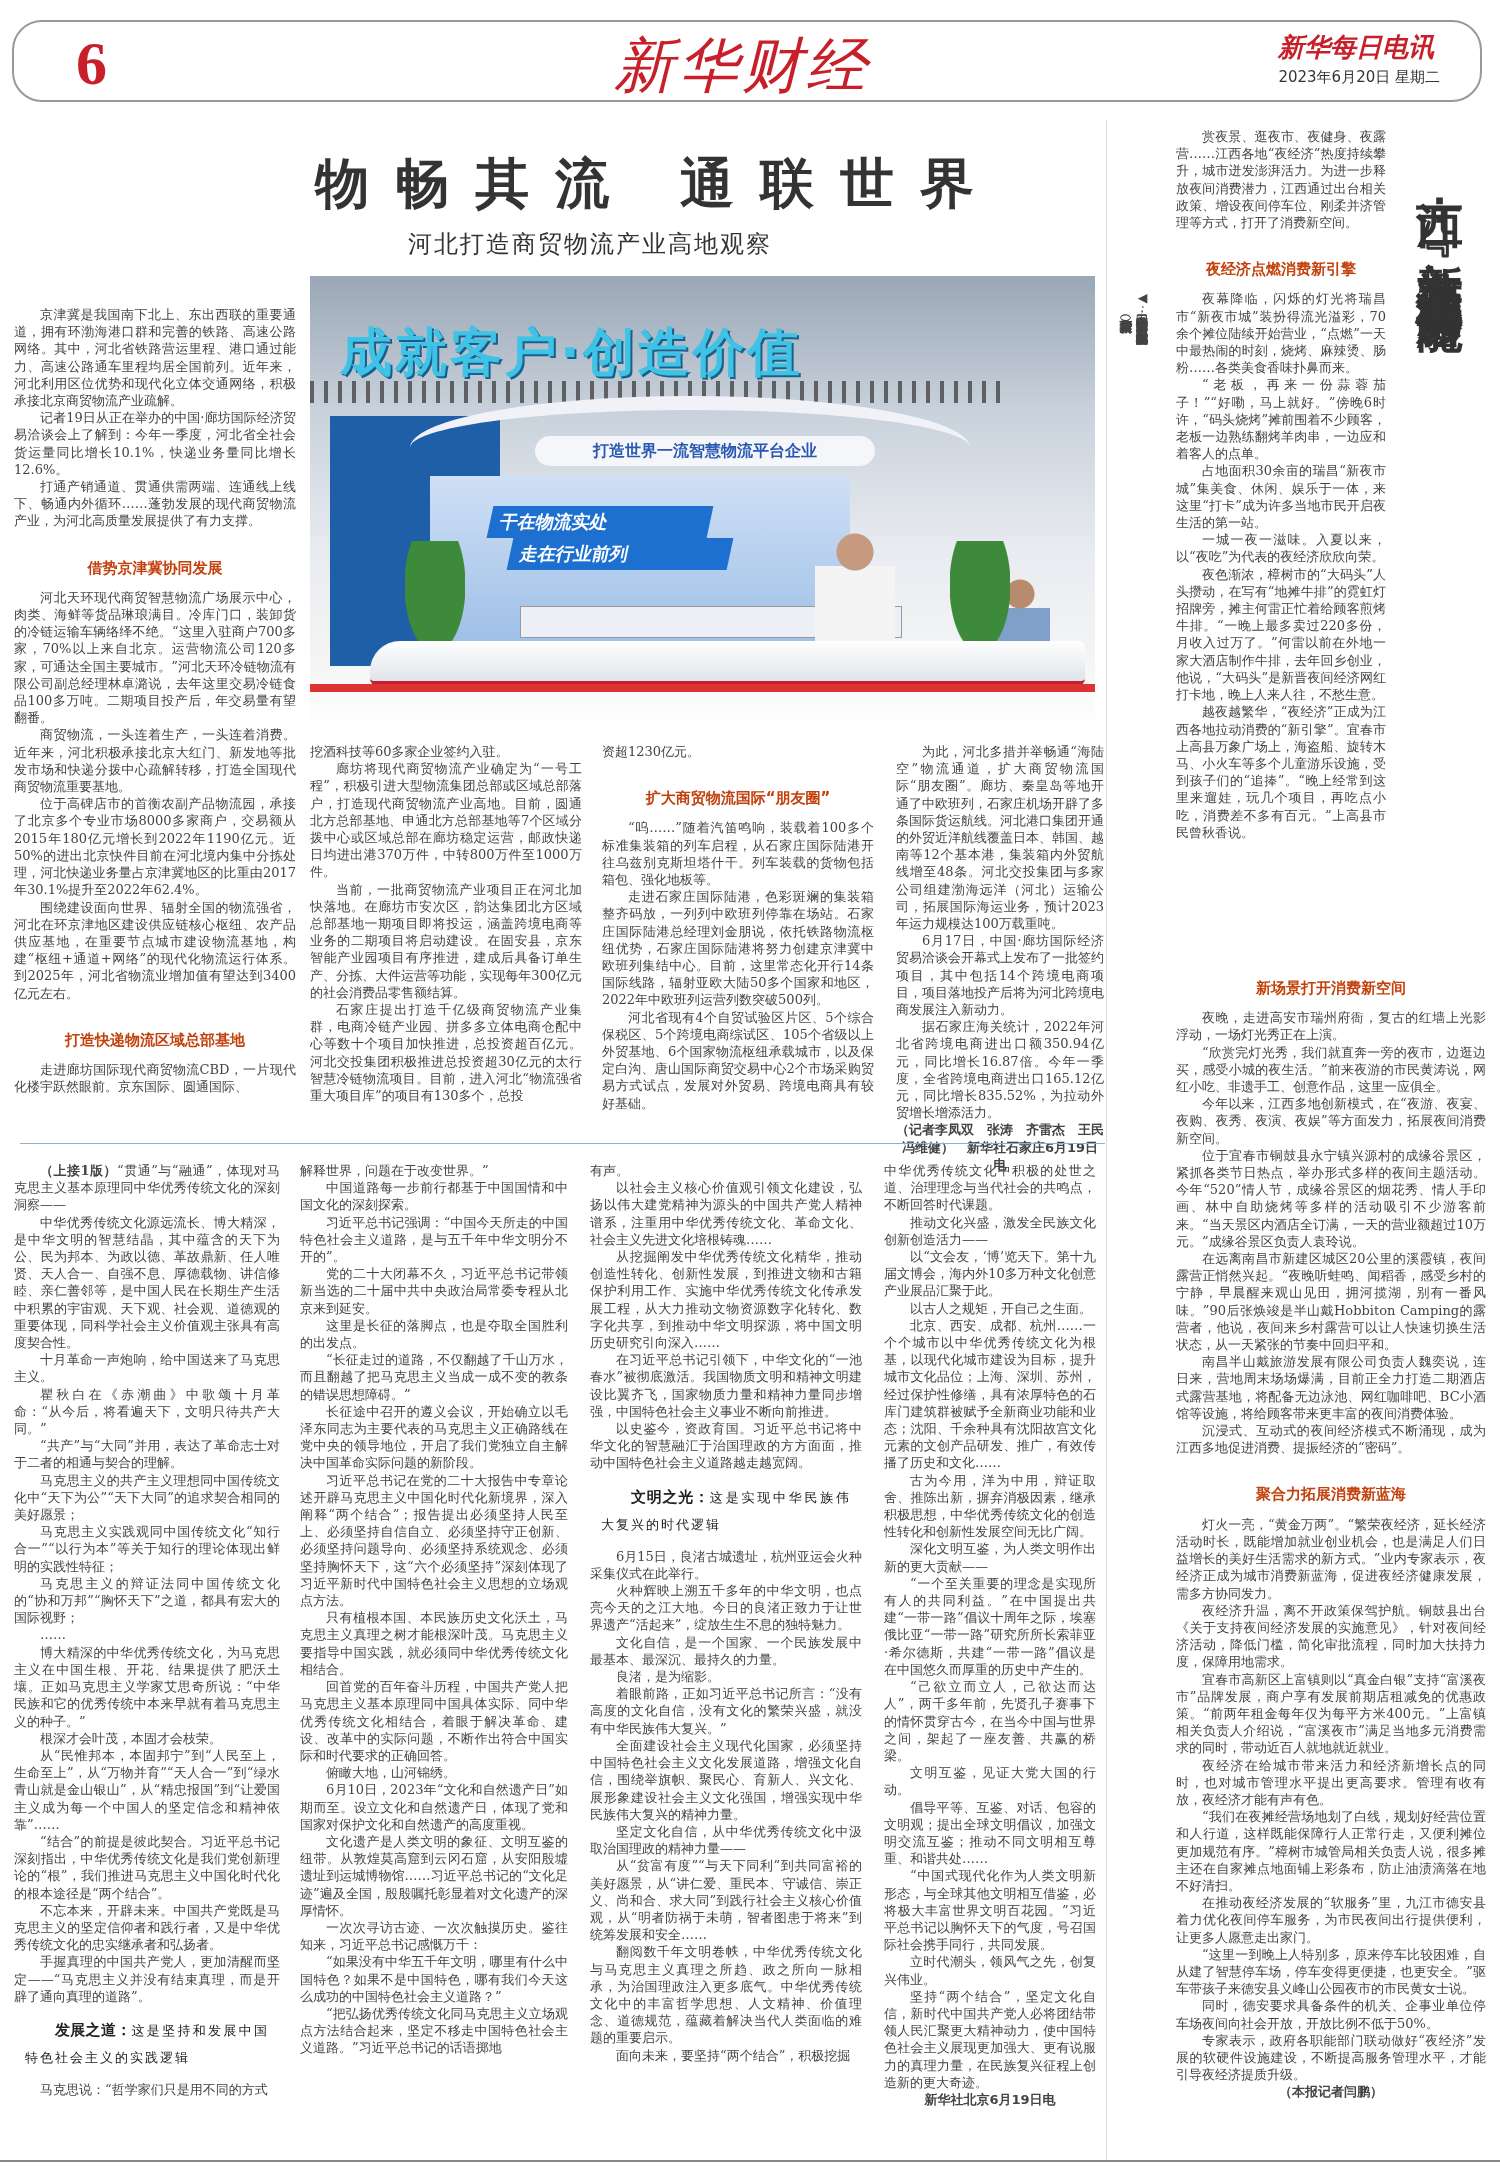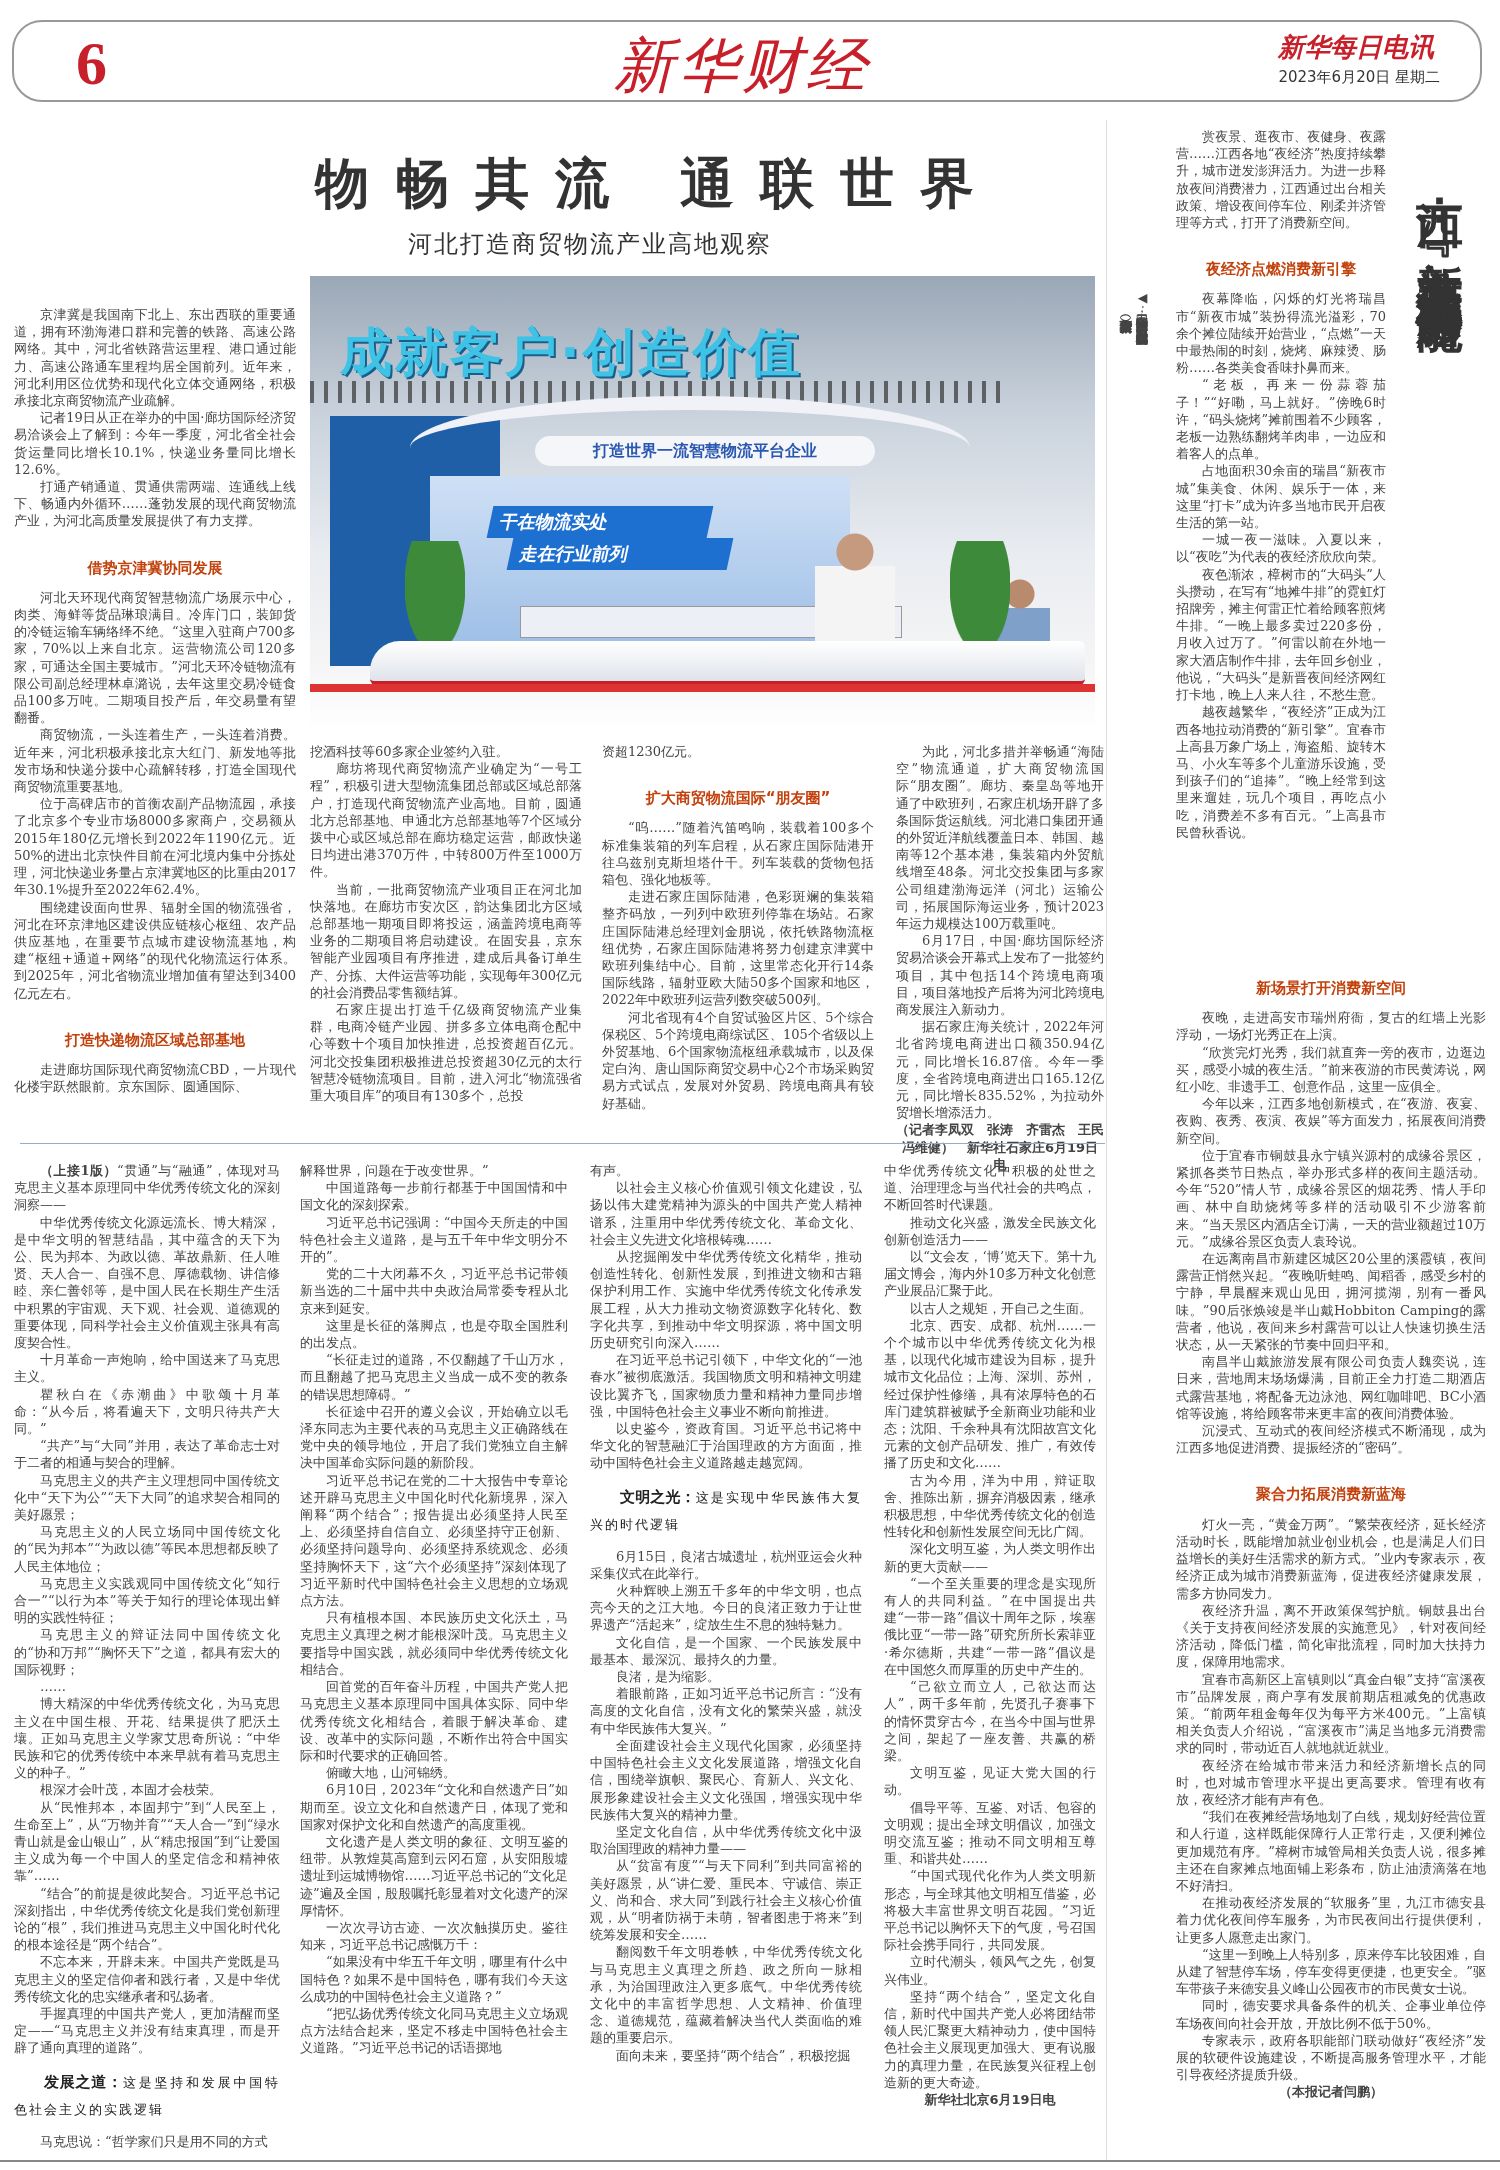--- a/index.html
+++ b/index.html
@@ -16,21 +16,21 @@
   .paper-date { position:absolute; right:40px; top:46px; font-size:15px; color:#333;
                 font-family:"DejaVu Sans",sans-serif; }
   .headline { position:absolute; left:180px; top:148px; width:820px; text-align:right;
               font-size:54px; font-weight:bold; color:#333; letter-spacing:26px; font-family:"DejaVu Serif",serif; }
   .subhead { position:absolute; left:300px; top:228px; width:580px; text-align:center;
              font-size:24px; color:#333; letter-spacing:2px; font-family:"DejaVu Sans",sans-serif; }
   .col { position:absolute; font-size:13px; line-height:17.2px; text-align:justify; color:#444; }
   .col p { margin:0; text-indent:2em; }
   .col h3 { margin:30px 0 12px; text-align:center; font-size:15px; font-weight:bold;
             font-family:"DejaVu Sans",sans-serif; color:#c2410c; }
-  .col h4 { margin:12px 0 10px; font-size:15px; font-weight:bold; text-indent:2em;
+  .col h4 { margin:12px 11px 10px; font-size:15px; font-weight:bold; text-indent:2em;
             font-family:"DejaVu Sans",sans-serif; color:#222; line-height:26px; }
   .col h4 span { font-weight:normal; font-family:"DejaVu Serif",serif; font-size:13px; letter-spacing:2px; }
   .byline { font-weight:bold; font-family:"DejaVu Sans",sans-serif; text-align:center; text-indent:0 !important; }
   .photo { position:absolute; left:310px; top:276px; width:785px; height:455px;
            background:linear-gradient(180deg,#9aa7b6 0%,#c9d2dc 30%,#e8ebf0 60%,#f5f5f5 85%,#fff 100%);
            overflow:hidden; }
   .photo .sign1 { position:absolute; left:30px; top:42px; font-size:52px; font-weight:bold;
                   color:#3ec3e6; font-family:"DejaVu Sans",sans-serif; letter-spacing:3px;
                   text-shadow:2px 2px 0 #1a5f8a; }
   .photo .truss { position:absolute; left:0; top:105px; width:700px; height:22px;
@@ -147,21 +147,20 @@
 
 <div class="divider"></div>
 
 <div class="col" style="left:14px; top:1162px; width:266px;">
   <p><b>（上接1版）</b><span>“贯通”与“融通”，体现对马克思主义基本原理同中华优秀传统文化的深刻洞察——</span></p>
   <p>中华优秀传统文化源远流长、博大精深，是中华文明的智慧结晶，其中蕴含的天下为公、民为邦本、为政以德、革故鼎新、任人唯贤、天人合一、自强不息、厚德载物、讲信修睦、亲仁善邻等，是中国人民在长期生产生活中积累的宇宙观、天下观、社会观、道德观的重要体现，同科学社会主义价值观主张具有高度契合性。</p>
   <p>十月革命一声炮响，给中国送来了马克思主义。</p>
   <p>瞿秋白在《赤潮曲》中歌颂十月革命：“从今后，将看遍天下，文明只待共产大同。”</p>
   <p>“共产”与“大同”并用，表达了革命志士对于二者的相通与契合的理解。</p>
   <p>马克思主义的共产主义理想同中国传统文化中“天下为公”“天下大同”的追求契合相同的美好愿景；</p>
-  <p>马克思主义的人民立场同中国传统文化的“民为邦本”“为政以德”等民本思想都反映了人民主体地位；</p>
   <p>马克思主义实践观同中国传统文化“知行合一”“以行为本”等关于知行的理论体现出鲜明的实践性特征；</p>
   <p>马克思主义的辩证法同中国传统文化的“协和万邦”“胸怀天下”之道，都具有宏大的国际视野；</p>
   <p>……</p>
   <p>博大精深的中华优秀传统文化，为马克思主义在中国生根、开花、结果提供了肥沃土壤。正如马克思主义学家艾思奇所说：“中华民族和它的优秀传统中本来早就有着马克思主义的种子。”</p>
   <p>根深才会叶茂，本固才会枝荣。</p>
   <p>从“民惟邦本，本固邦宁”到“人民至上，生命至上”，从“万物并育”“天人合一”到“绿水青山就是金山银山”，从“精忠报国”到“让爱国主义成为每一个中国人的坚定信念和精神依靠”……</p>
   <p>“结合”的前提是彼此契合。习近平总书记深刻指出，中华优秀传统文化是我们党创新理论的“根”，我们推进马克思主义中国化时代化的根本途径是“两个结合”。</p>
   <p>不忘本来，开辟未来。中国共产党既是马克思主义的坚定信仰者和践行者，又是中华优秀传统文化的忠实继承者和弘扬者。</p>
   <p>手握真理的中国共产党人，更加清醒而坚定——“马克思主义并没有结束真理，而是开辟了通向真理的道路”。</p>
   <h4><b>发展之道：</b><span>这是坚持和发展中国特色社会主义的实践逻辑</span></h4>

